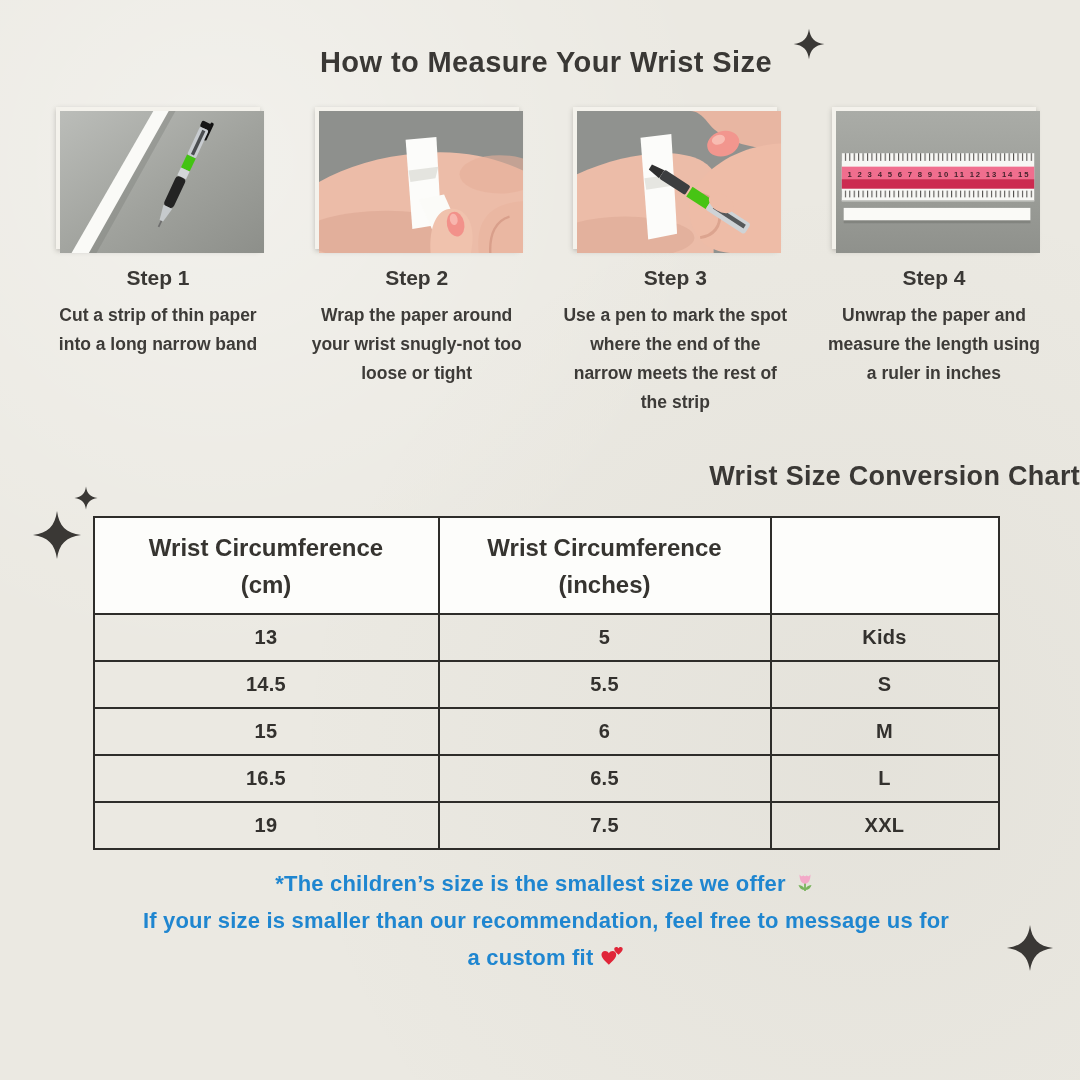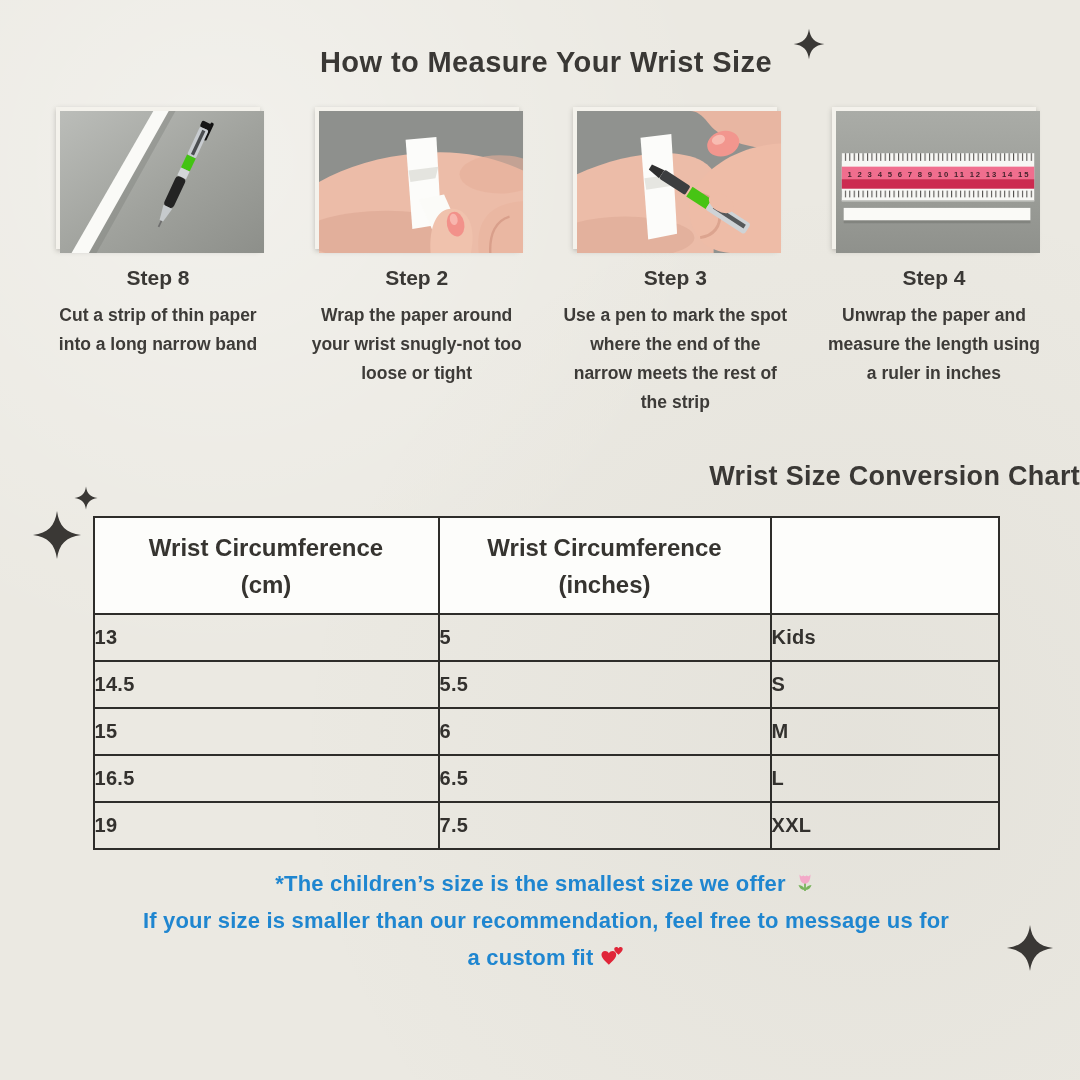--- a/index.html
+++ b/index.html
@@ -56,21 +56,21 @@
     width:905px;
     table-layout:fixed;
   }
   table.conv, table.conv th, table.conv td { border:2.5px solid #2e2d2a; }
   table.conv col.c1 { width:345px; } table.conv col.c2 { width:332px; } table.conv col.c3 { width:228px; }
   table.conv th {
     background:#fdfdfb; height:97px; font-size:24px; font-weight:bold;
     line-height:37px; text-align:center; color:#363430;
   }
   table.conv td {
-    height:47px; font-size:20px; font-weight:bold;
+    height:47px; text-align:center; font-size:20px; font-weight:bold;
     color:#33312e; letter-spacing:.3px; background:transparent;
   }
 
   .footnote { margin-top:15px; text-align:center; font-weight:bold;
     font-size:22px; line-height:37px; color:#1f86d0; letter-spacing:.2px; }
   .footnote .emoji { display:inline-block; width:24px; height:24px; vertical-align:-4px; margin-left:7px; }
   .footnote .emoji svg { display:block; width:100%; height:100%; }
 </style>
 </head>
 <body>
@@ -106,21 +106,21 @@
             <rect x="121" y="13" width="10" height="32" rx="2" fill="#c8ccd0"></rect>
             <rect x="124.5" y="15" width="3.5" height="28" fill="#4a4d50"></rect>
             <rect x="121" y="45" width="10" height="15" fill="#43c312"></rect>
             <rect x="121" y="60" width="10" height="9" fill="#d3d6d8"></rect>
             <rect x="120.5" y="69" width="11" height="34" rx="4" fill="#232323"></rect>
             <polygon points="121,103 131,103 128,119 124,119" fill="#c6cacc"></polygon>
             <rect x="125.2" y="119" width="1.8" height="7" fill="#6e6e6e"></rect>
           </g>
         </svg>
       </div>
-      <div class="step-label">Step 8</div>
+      <div class="step-label">Step 1</div>
       <div class="step-desc">Cut a strip of thin paper into a long narrow band</div>
     </div>
 
     <div class="step-col">
       <div class="photo">
         <svg viewBox="0 0 212 148" preserveAspectRatio="none">
           <rect width="212" height="148" fill="#8e908d"></rect>
           <path d="M0,74 C28,58 64,47 104,44 C148,40 182,48 212,62 L212,148 L0,148 Z" fill="#ecbca8"></path>
           <ellipse cx="70" cy="130" rx="88" ry="26" fill="#d89f8b" opacity="0.45"></ellipse>
           <ellipse cx="188" cy="66" rx="42" ry="20" fill="#e6af99" opacity="0.6"></ellipse>

